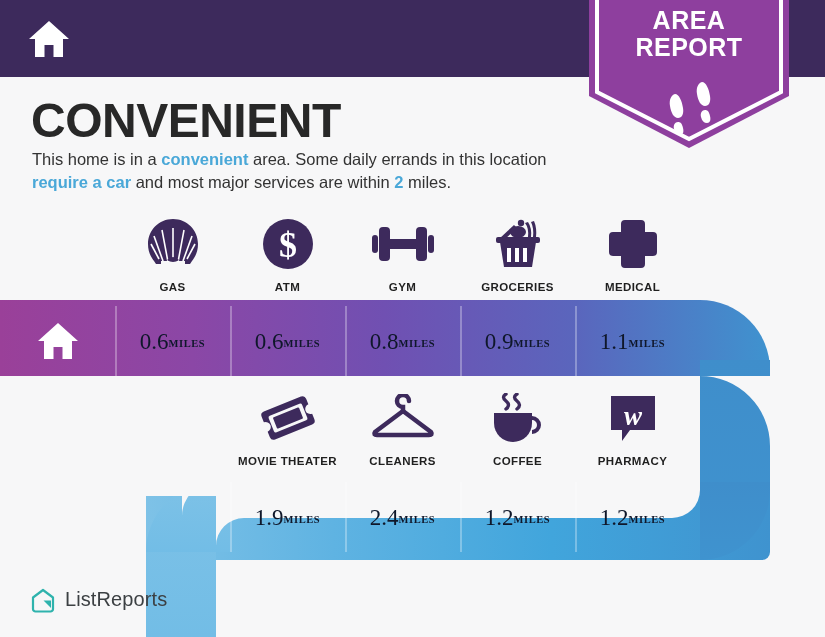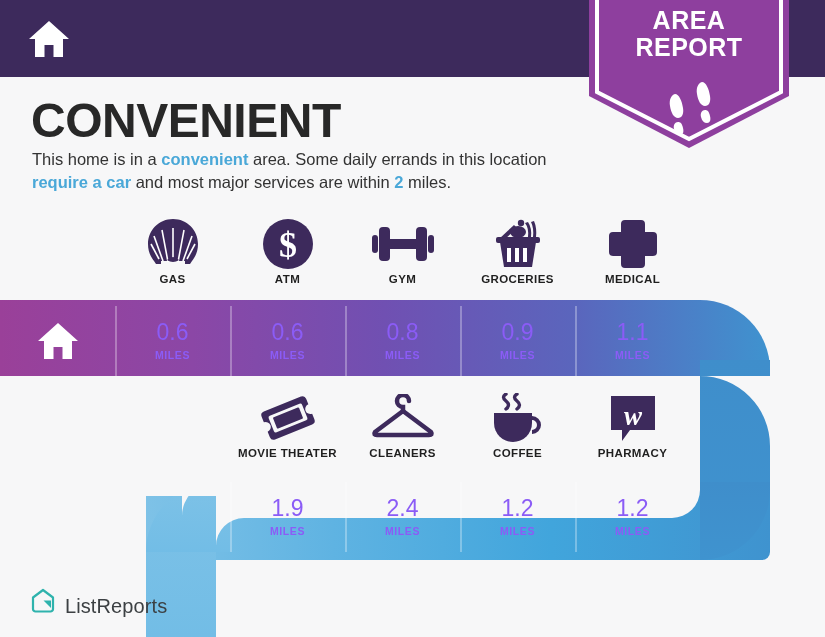--- a/index.html
+++ b/index.html
@@ -47,43 +47,43 @@
 
   
   .iconrow{position:absolute;left:0;width:825px;display:flex;}
   .iconrow.row1{top:218px;}
   .iconrow.row2{top:392px;}
   .iconcell{
     display:flex;flex-direction:column;align-items:center;justify-content:flex-end;
   }
   .iconwrap{height:52px;display:flex;align-items:center;justify-content:center;}
   .iconlabel{
-    margin-top:3px;font-size:11.5px;font-weight:700;color:#1f1f1f;letter-spacing:.4px;
+    margin-top:11px;font-size:11.5px;font-weight:700;color:#1f1f1f;letter-spacing:.4px;
   }
 
   
   .band{position:absolute;left:0;top:300px;width:825px;height:337px;}
   .band svg{display:block;}
 
   
   .distrow{position:absolute;left:0;width:825px;height:70px;display:flex;}
   .distrow.top{top:306px;}
   .distrow.bottom{top:482px;}
   .distcell{
-    position:relative;display:flex;flex-direction:column;
-    align-items:center;justify-content:center;color:#8b5cf6;
+    position:relative;display:flex;flex-direction:row;
+    align-items:center;justify-content:center;color:#0f172a;font-family:Liberation Serif, serif;
   }
   .distcell .val{font-size:23px;font-weight:400;line-height:1;}
   .distcell .unit{font-size:10.5px;font-weight:700;letter-spacing:.6px;margin-top:5px;}
   .divider{position:absolute;left:0;top:0;bottom:0;width:2px;background:rgba(255,255,255,.30);}
   .homecell{display:flex;align-items:center;justify-content:center;}
 
   
   .logo{
-    position:absolute;left:30px;top:588px;display:flex;align-items:flex-end;gap:9px;
+    position:absolute;left:30px;top:588px;display:flex;align-items:flex-start;gap:9px;
   }
   .logo-text{font-size:20px;color:#3c4043;letter-spacing:.1px;}
   .disclaimer{
     position:absolute;left:366px;top:589px;width:430px;
     font-size:11.2px;line-height:1.36;color:#4a4a4a;
   }
   .disclaimer b{color:#1d1d1d;}
 </style>
 </head>
 <body>

